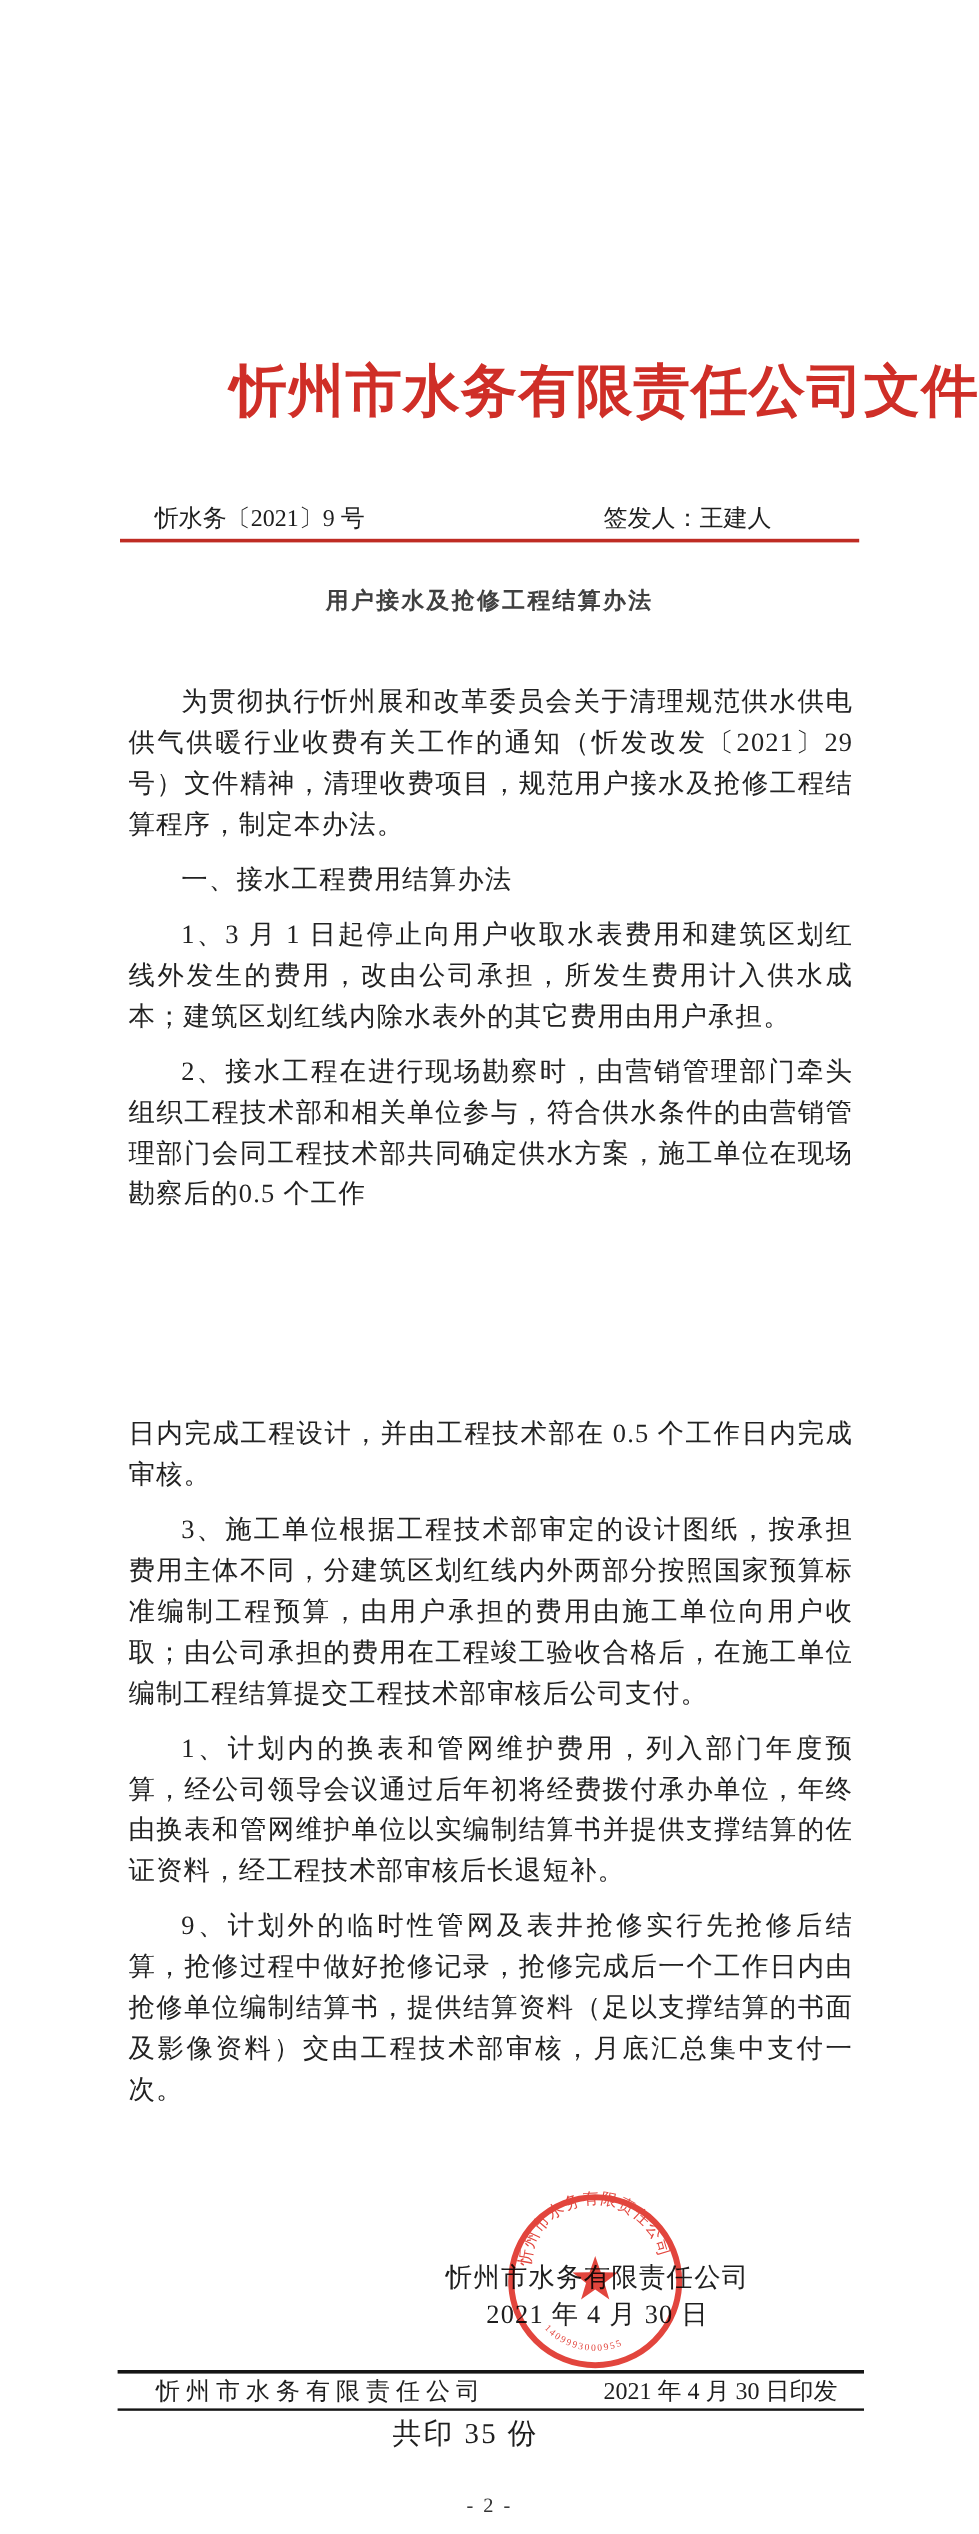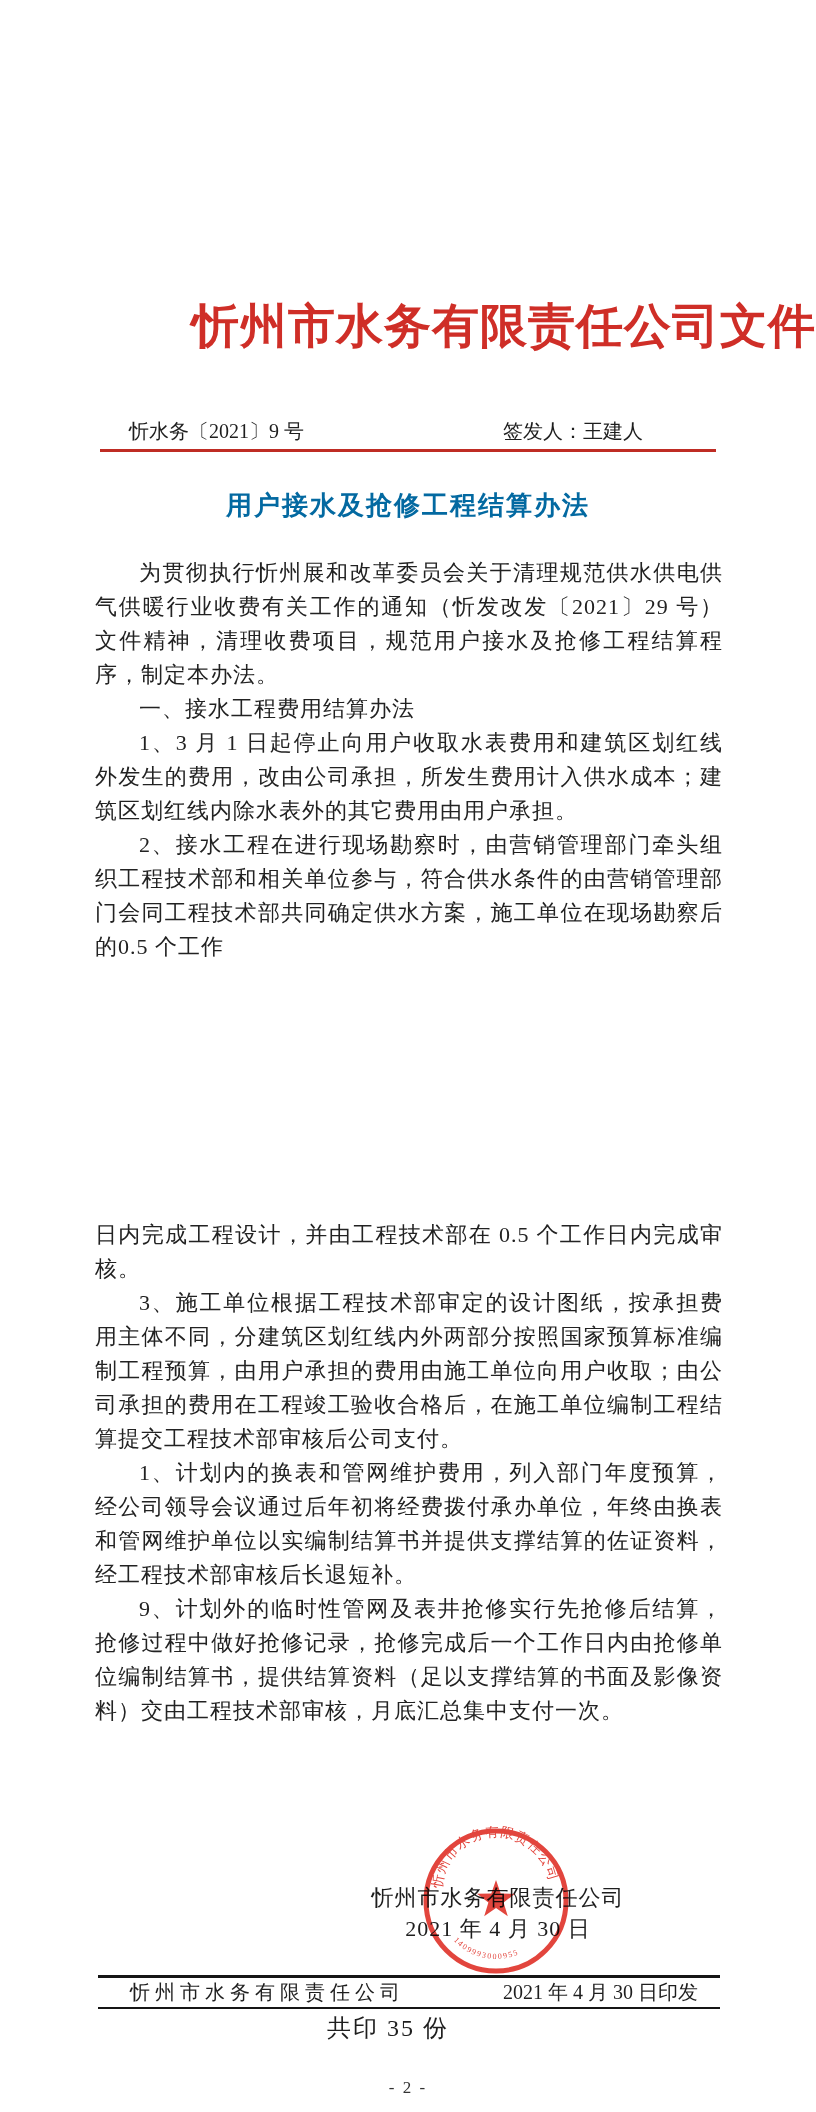--- a/index.html
+++ b/index.html
@@ -35,35 +35,35 @@
   }
   .meta-row .doc-number{margin-left:34px;}
   .meta-row .issuer{margin-right:80px;}
   .red-rule{
     position:absolute;top:449px;left:100px;width:616px;height:3px;
     background:var(--rule-red);
   }
   .doc-title{
     position:absolute;top:488px;left:0;width:816px;
     text-align:center;
-    font-size:26px;font-weight:bold;
+    font-size:19px;font-weight:bold;
     font-family:"Liberation Sans","DejaVu Sans",sans-serif;
     letter-spacing:2px;
-    color:#0369a1;
+    color:#404040;
   }
   .body-block{
     position:absolute;left:95px;width:628px;
     font-size:22px;line-height:34px;
     text-align:justify;
     letter-spacing:1px;
     color:#222;
   }
   .body-block.p1{top:556px;}
-  .body-block.p2{top:1218px;font-family:Liberation Serif, serif;}
-  .para{margin:0;text-indent:2em;}
+  .body-block.p2{top:1166px;font-family:Liberation Serif, serif;}
+  .para{margin:12px;text-indent:2em;}
   .para.no-indent{text-indent:0;}
   .signature{
     position:absolute;top:1882px;left:338px;width:320px;
     text-align:center;font-size:22px;line-height:31px;
     letter-spacing:1px;
   }
   .seal{
     position:absolute;top:1826px;left:421px;width:150px;height:150px;
     mix-blend-mode:multiply;opacity:0.92;
   }

